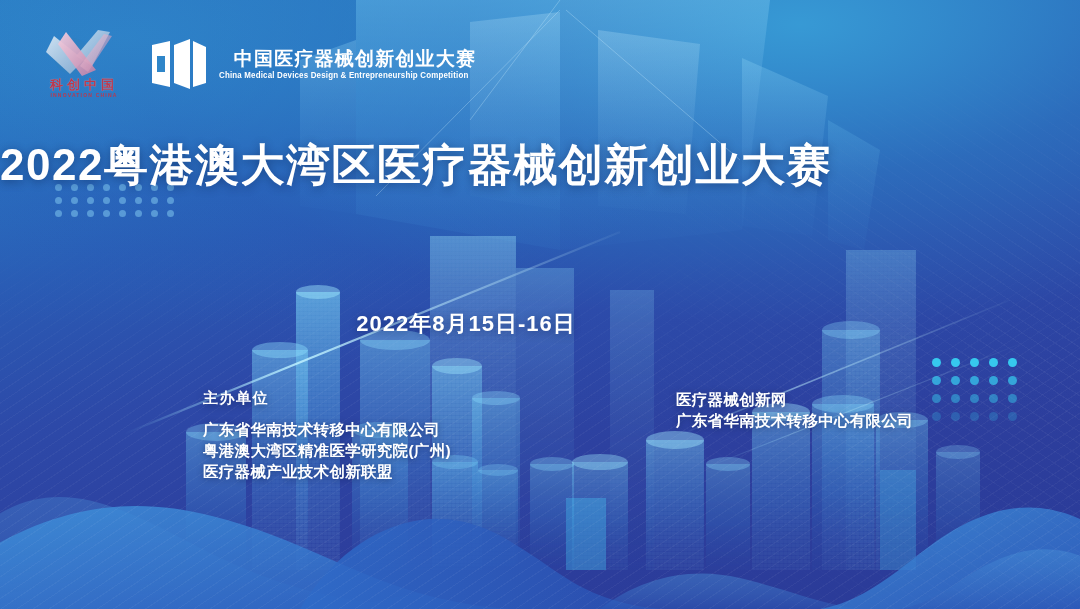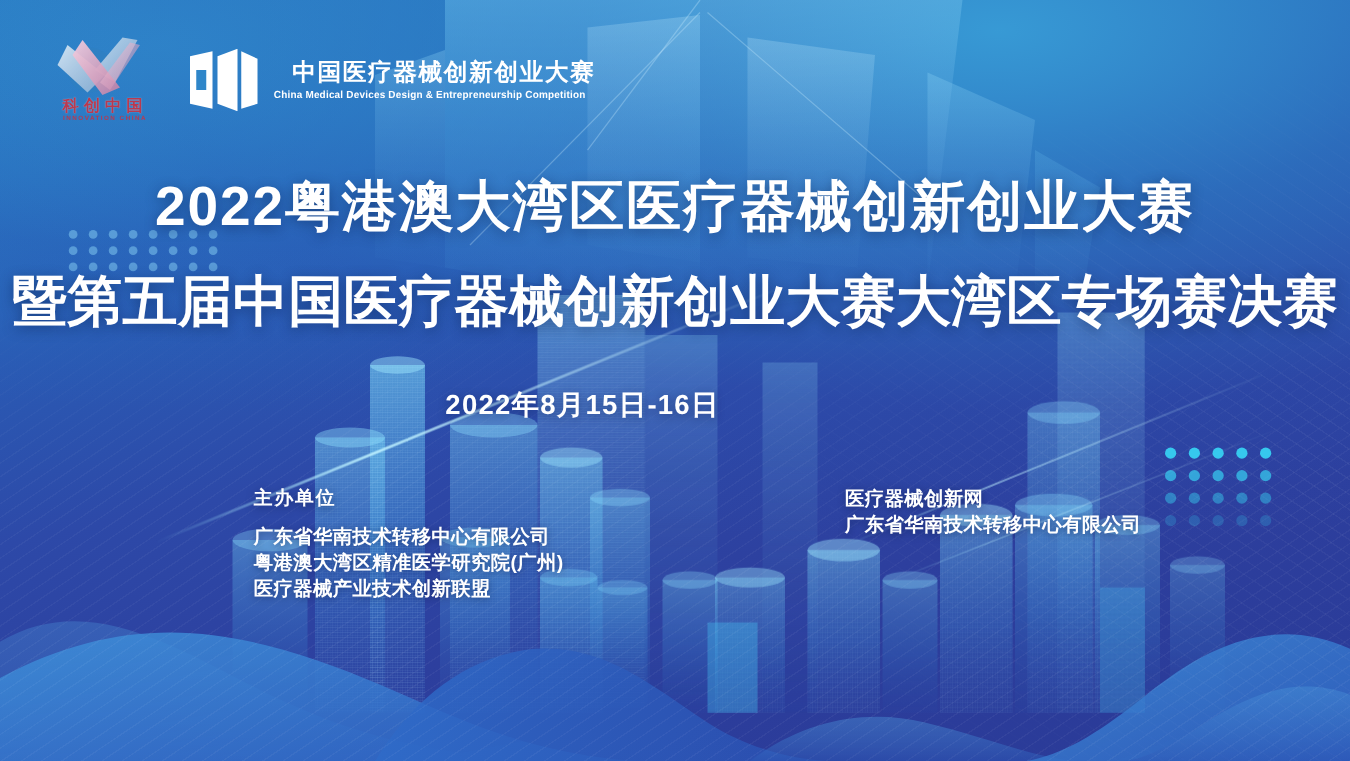--- a/index.html
+++ b/index.html
@@ -68,21 +68,21 @@
     font-size:19px;font-weight:700;color:#ffffff;letter-spacing:1.2px;
     line-height:1.12;white-space:nowrap;
   }
   .logo-cmdc .cmdc-en{
     font-size:8.2px;font-weight:700;color:#ffffff;letter-spacing:.18px;
     white-space:nowrap;margin-top:2px;transform:scaleX(.97);transform-origin:left center;
   }
 
   
   .title1,.title2{
-    position:absolute;width:1080px;text-align:center;
+    position:absolute;width:1080px;text-align:left;
     color:#ffffff;font-weight:700;white-space:nowrap;
   }
   .title1{
     top:136px;font-size:44px;letter-spacing:1.5px;
     text-shadow:0 2px 10px rgba(8,26,70,.45);
   }
   .title2{
     top:212px;font-size:44px;letter-spacing:.2px;
     text-shadow:0 2px 10px rgba(8,26,70,.45);
   }
@@ -361,21 +361,20 @@
         </g>
       </svg>
       <div>
         <div class="cmdc-cn">中国医疗器械创新创业大赛</div>
         <div class="cmdc-en">China Medical Devices Design &amp; Entrepreneurship Competition</div>
       </div>
     </div>
   </div>
 
   <div class="title1">2022粤港澳大湾区医疗器械创新创业大赛</div>
-  <div class="title2">暨第五届中国医疗器械创新创业大赛大湾区专场赛决赛</div>
   <div class="date">2022年8月15日-16日</div>
 
   <div class="org" id="org-host">
     <div class="heading">主办单位</div>
     <div class="line">广东省华南技术转移中心有限公司</div>
     <div class="line">粤港澳大湾区精准医学研究院(广州)</div>
     <div class="line">医疗器械产业技术创新联盟</div>
   </div>
 
   <div class="org" id="org-co">

